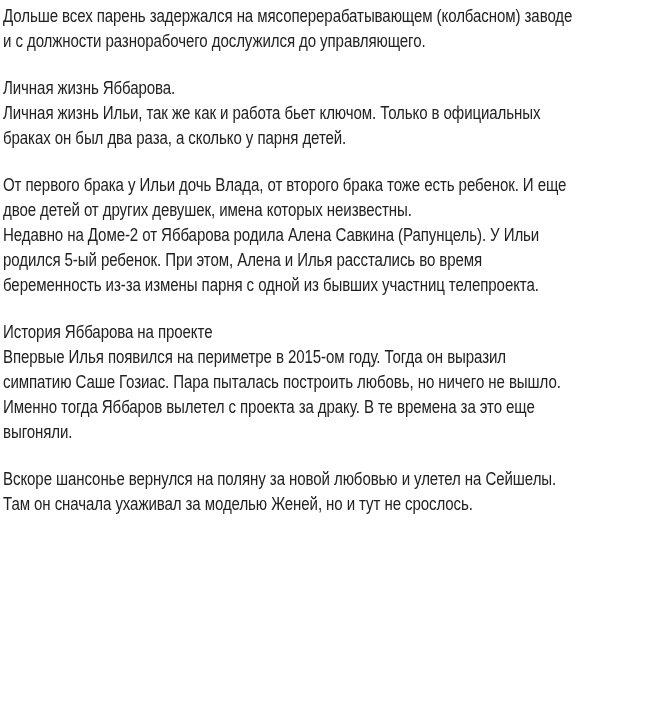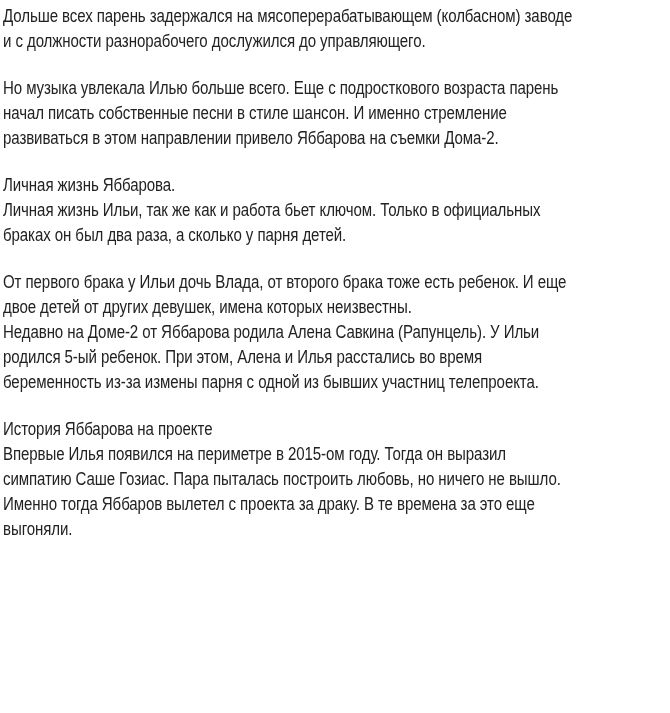--- a/index.html
+++ b/index.html
@@ -24,25 +24,20 @@
 </head>
 <body>
 
 <div class="article">
 
   <p class="para">
     <span class="line">Дольше всех парень задержался на мясоперерабатывающем (колбасном) заводе</span>
     <span class="line">и с должности разнорабочего дослужился до управляющего.</span>
   </p>
 
-  <p class="para">
-    <span class="line">Но музыка увлекала Илью больше всего. Еще с подросткового возраста парень</span>
-    <span class="line">начал писать собственные песни в стиле шансон. И именно стремление</span>
-    <span class="line">развиваться в этом направлении привело Яббарова на съемки Дома-2.</span>
-  </p>
 
   <p class="para">
     <span class="line">Личная жизнь Яббарова.</span>
     <span class="line">Личная жизнь Ильи, так же как и работа бьет ключом. Только в официальных</span>
     <span class="line">браках он был два раза, а сколько у парня детей.</span>
   </p>
 
   <p class="para">
     <span class="line">От первого брака у Ильи дочь Влада, от второго брака тоже есть ребенок. И еще</span>
     <span class="line">двое детей от других девушек, имена которых неизвестны.</span>
@@ -53,14 +48,18 @@
 
 
   <p class="para">
     <span class="line">История Яббарова на проекте</span>
     <span class="line">Впервые Илья появился на периметре в 2015-ом году. Тогда он выразил</span>
     <span class="line">симпатию Саше Гозиас. Пара пыталась построить любовь, но ничего не вышло.</span>
     <span class="line">Именно тогда Яббаров вылетел с проекта за драку. В те времена за это еще</span>
     <span class="line">выгоняли.</span>
   </p>
 
+  <p class="para">
+    <span class="line">Вскоре шансонье вернулся на поляну за новой любовью и улетел на Сейшелы.</span>
+    <span class="line">Там он сначала ухаживал за моделью Женей, но и тут не срослось.</span>
+  </p>
 
 </div>
 
 </body></html>

